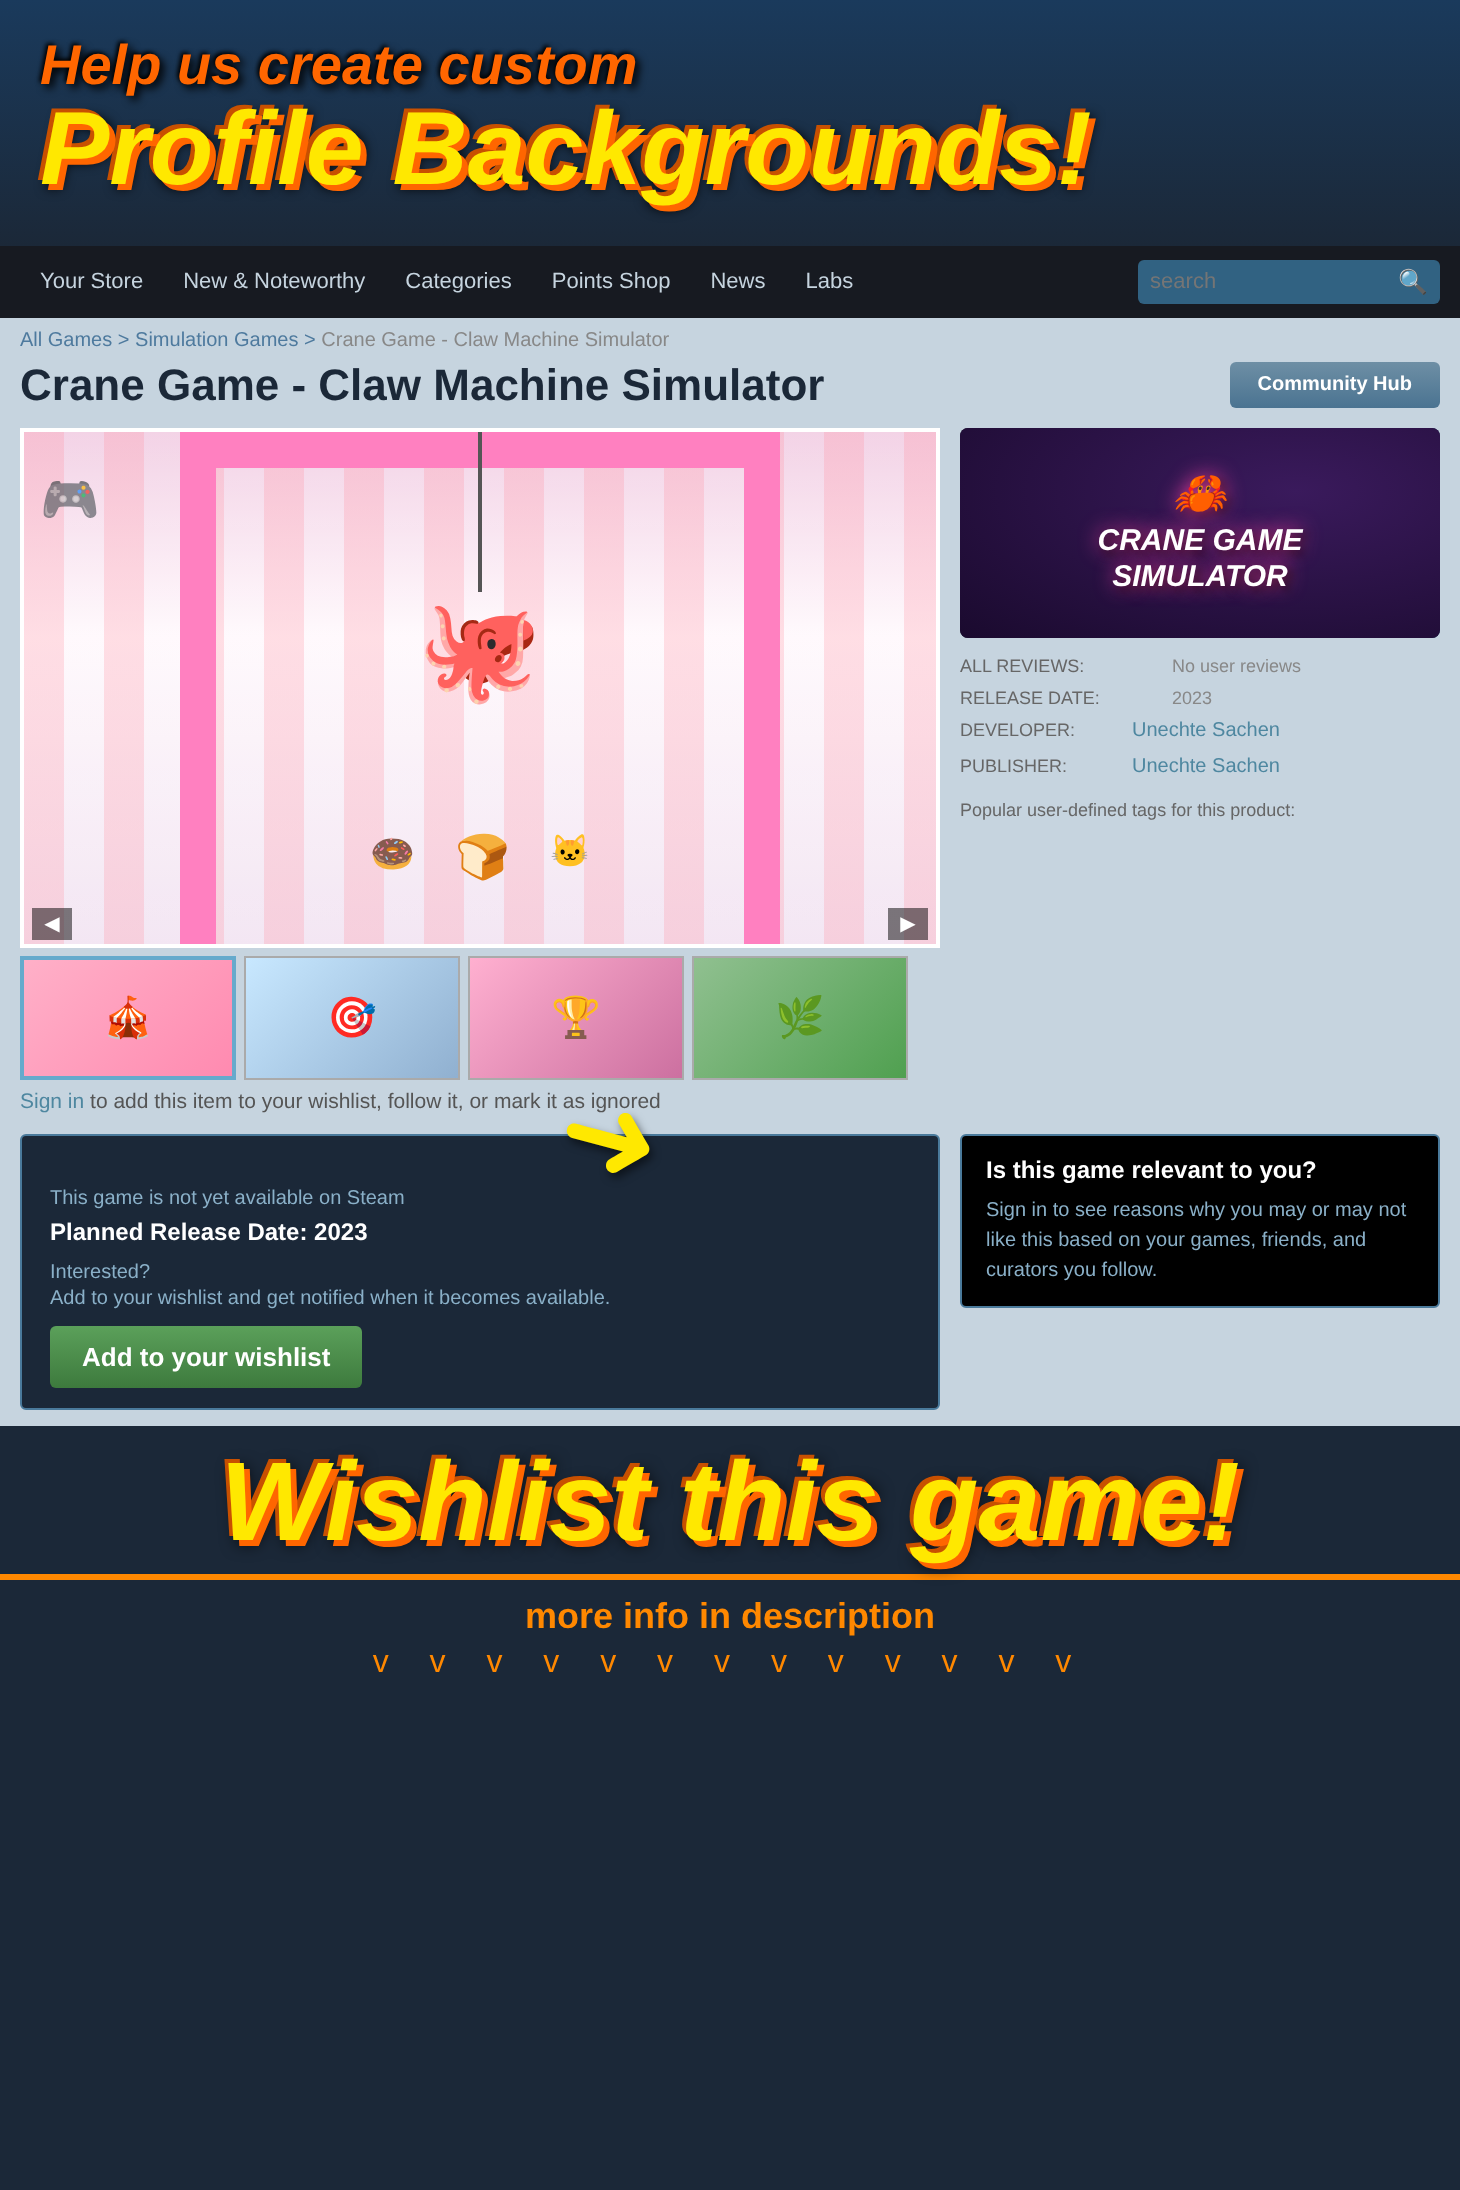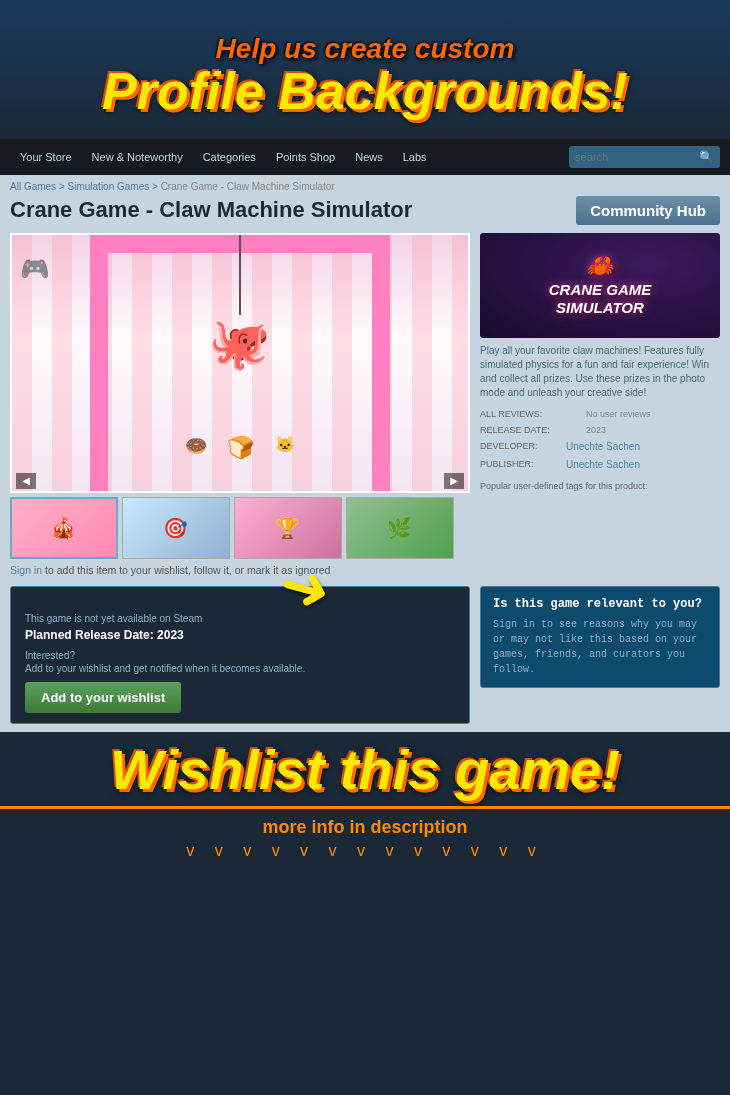--- a/index.html
+++ b/index.html
@@ -7,22 +7,22 @@
       width: 730px;
       height: 1095px;
       overflow: hidden;
       font-family: Arial, sans-serif;
       background: #1b2838;
     }
 
     
     .top-banner {
       background: linear-gradient(180deg, #1a3a5c 0%, #1b2838 100%);
-      padding: 34px 20px 22px 20px;
-      text-align: center;
+      padding: 18px 20px 22px 20px;
+      text-align: left;
     }
     .top-banner .help-text {
       font-size: 28px;
       font-weight: 900;
       color: #ff6600;
       text-shadow: 2px 2px 4px #000, -1px -1px 2px #000;
       font-style: italic;
       line-height: 1.1;
     }
     .top-banner .main-text {
@@ -108,21 +108,21 @@
       font-size: 22px;
       font-weight: bold;
       color: #1b2838;
     }
     .community-hub-btn {
       background: linear-gradient(180deg, #6e8fa5 0%, #4a7391 100%);
       color: #fff;
       border: none;
       border-radius: 3px;
       padding: 6px 14px;
-      font-size: 15px;
+      font-size: 10px;
       cursor: pointer;
       font-weight: bold;
       text-align: center;
     }
 
     
     .game-section {
       display: flex;
       gap: 10px;
       background: #c6d4df;
@@ -395,26 +395,25 @@
       padding: 8px 16px;
       font-size: 13px;
       font-weight: bold;
       cursor: pointer;
     }
 
     .release-right {
       flex: 1;
     }
     .relevance-box {
-      background: #0c4a6e;
+      background: #000000;
       border: 1px solid #4a7a9b;
       border-radius: 3px;
       padding: 10px 12px;
       color: #c6d4df;
-      font-family: Liberation Mono, monospace;
     }
     .relevance-title {
       font-size: 12px;
       font-weight: bold;
       color: #fff;
       margin-bottom: 6px;
     }
     .relevance-text {
       font-size: 10px;
       color: #8ab0c8;
@@ -548,21 +547,20 @@
     <div class="game-right">
       <div class="game-logo-area">
         <div class="game-logo-bg"></div>
         <div class="game-logo-text">
           <span class="logo-icon">🦀</span>
           <span>CRANE GAME</span><br>
           <span>SIMULATOR</span>
         </div>
       </div>
 
-      <div class="game-desc">Play all your favorite claw machines! Features fully simulated physics for a fun and fair experience! Win and collect all prizes. Use these prizes in the photo mode and unleash your creative side!</div>
 
       <div class="game-meta">
         <div class="meta-row">
           <span class="meta-label">ALL REVIEWS:</span>
           <span class="meta-value-plain meta-small">No user reviews</span>
         </div>
         <div class="meta-row">
           <span class="meta-label">RELEASE DATE:</span>
           <span class="meta-value-plain meta-small">2023</span>
         </div>

